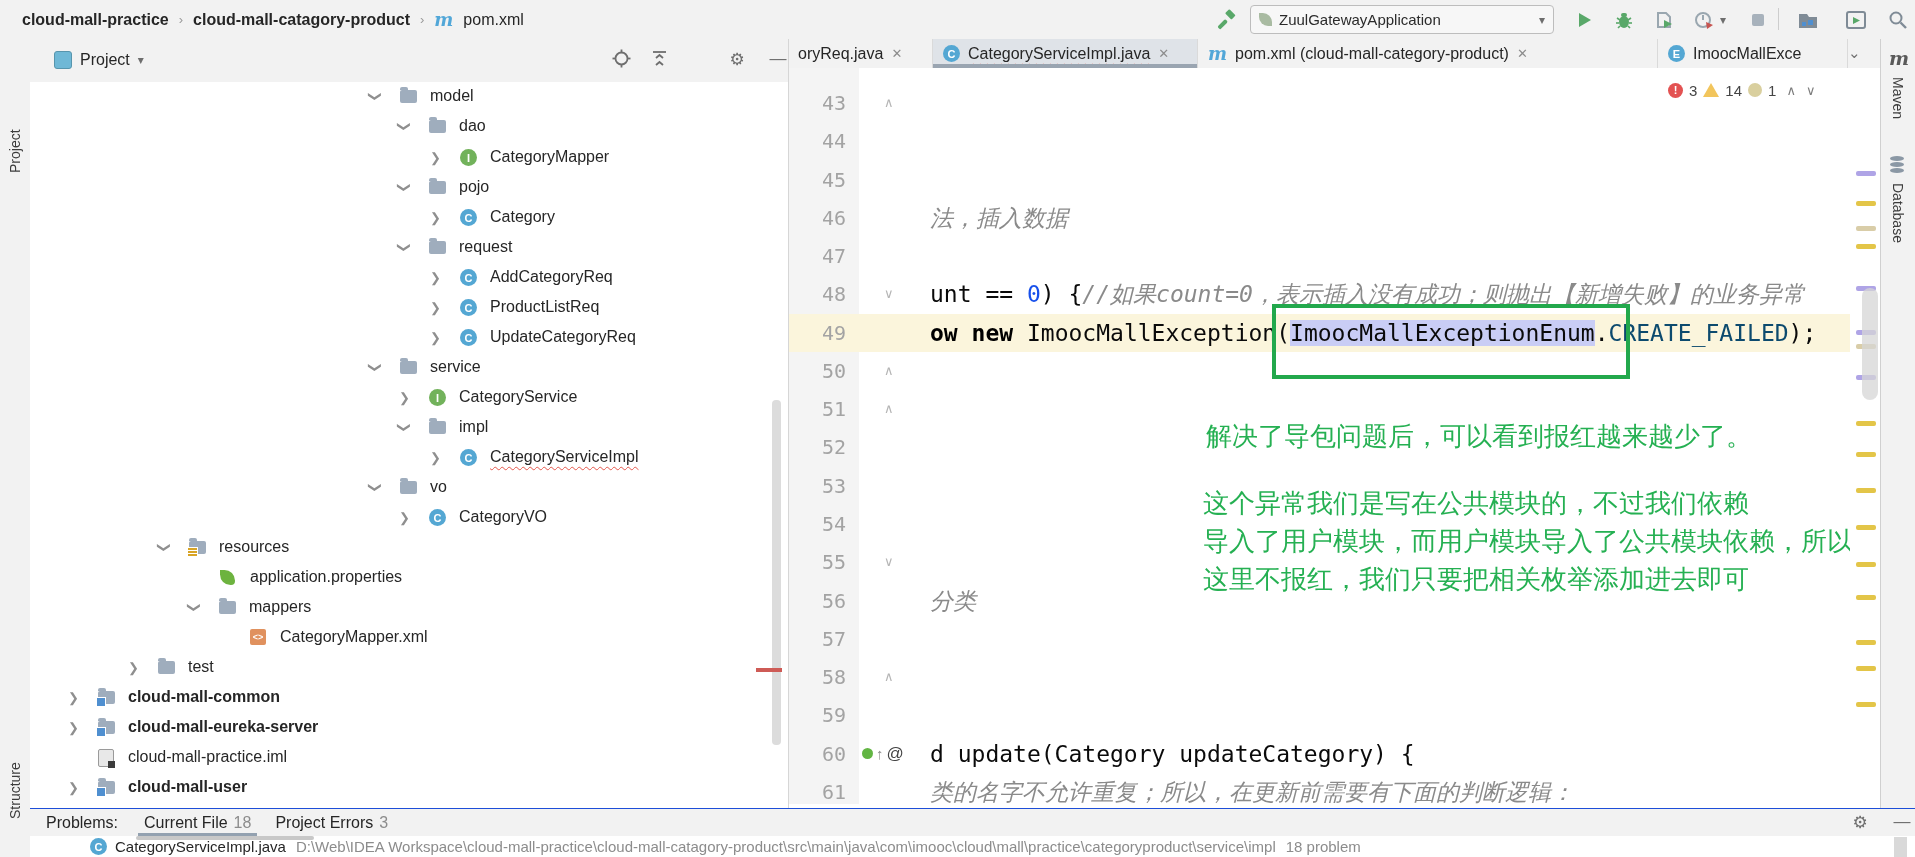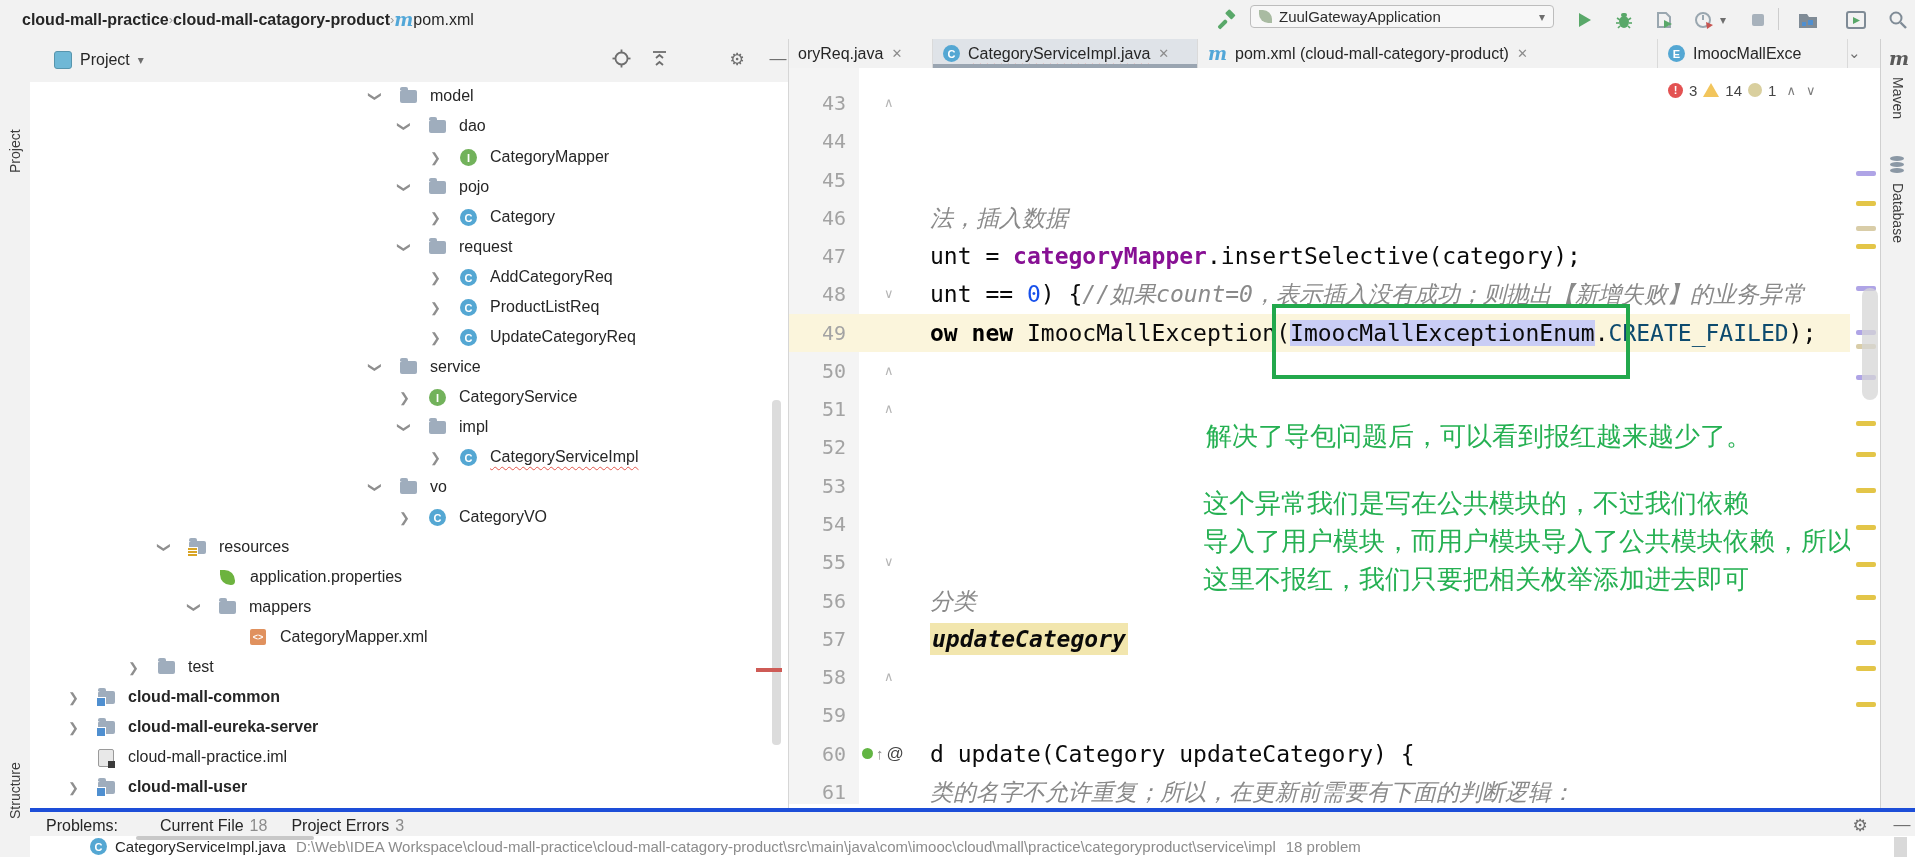--- a/index.html
+++ b/index.html
@@ -2,26 +2,26 @@
 <html><head>
 <meta charset="utf-8">
 <style>
   html,body{margin:0;padding:0;background:#ffffff;}
   #app{position:relative;width:1915px;height:857px;background:#fff;overflow:hidden;
        font-family:"Liberation Sans",sans-serif;color:#262626;}
   .abs{position:absolute;}
   
   #topbar{position:absolute;left:0;top:0;width:1915px;height:39px;background:#f2f2f2;
           border-bottom:1px solid #c9c9c9;display:flex;align-items:center;}
-  #breadcrumb{position:absolute;left:22px;top:0;height:39px;display:flex;align-items:center;font-size:16px;}
+  #breadcrumb{position:absolute;left:22px;top:0;height:39px;display:flex;align-items:center;gap:10px;font-size:16px;}
   .bc-bold{font-weight:bold;}
   .bc-sep{color:#9a9a9a;font-size:13px;}
   .mvn-glyph{color:#52a7d8;font-family:"DejaVu Serif",serif;font-style:italic;font-weight:bold;font-size:18px;}
   .tbicon{position:absolute;top:6px;width:27px;height:27px;display:flex;align-items:center;justify-content:center;}
-  #runbox{position:absolute;left:1250px;top:5px;width:304px;height:23px;background:#f7f7f7;border:1px solid #bdbdbd;
+  #runbox{position:absolute;left:1250px;top:5px;width:304px;height:29px;background:#f7f7f7;border:1px solid #bdbdbd;
           border-radius:4px;display:flex;align-items:center;padding:0 8px;box-sizing:border-box;gap:7px;}
   #runbox .name{font-size:15px;color:#2b2b2b;white-space:nowrap;overflow:hidden;}
   .leaf{width:13px;height:13px;background:#a9bba2;border-radius:0 70% 0 70%;}
   .chev{color:#6e6e6e;font-size:12px;}
   .vsep{position:absolute;top:8px;width:1px;height:22px;background:#cdcdcd;}
   
   #lstrip{position:absolute;left:0;top:39px;width:30px;height:818px;background:#f2f2f2;border-right:1px solid #d6d6d6;}
   .vlabel-l{writing-mode:vertical-rl;transform:rotate(180deg);font-size:14px;color:#3c3c3c;}
   .vlabel-r{writing-mode:vertical-rl;font-size:14px;color:#3c3c3c;}
   .mini-ic{width:13px;height:13px;background:#9aa7b7;border-radius:2px;}
@@ -94,22 +94,22 @@
   .insp-nav{color:#7c7c7c;font-size:13px;margin-left:4px;}
   #stripe{position:absolute;left:1850px;top:68px;width:30px;height:740px;background:#fff;}
   .smark{position:absolute;left:6px;width:20px;height:5px;border-radius:2px;}
   #sthumb{position:absolute;left:1862px;top:288px;width:16px;height:112px;background:#d5d5d5;border-radius:8px;opacity:.75;}
   #editor-rsep{position:absolute;left:1880px;top:39px;width:1px;height:769px;background:#d0d0d0;}
   #editor-lsep{position:absolute;left:788px;top:39px;width:1px;height:769px;background:#d6d6d6;}
   
   #rstrip{position:absolute;left:1881px;top:39px;width:34px;height:769px;background:#f2f2f2;}
   .dbdisc{width:14px;height:5px;background:#8b98a5;border-radius:50%;margin-top:1px;}
   
-  #probbar{position:absolute;left:30px;top:808px;width:1885px;height:28px;background:#f2f2f2;border-top:4px solid #1d4ed8;
-           display:flex;align-items:center;font-size:16px;gap:16px;}
+  #probbar{position:absolute;left:30px;top:808px;width:1885px;height:28px;background:#f2f2f2;border-top:1px solid #1d4ed8;
+           display:flex;align-items:center;font-size:16px;}
   .ptab{position:relative;height:28px;display:flex;align-items:center;gap:6px;padding:0 12px;}
   .ptab .cnt{color:#8c8c8c;}
   .ptab.sel:after{content:"";position:absolute;left:6px;right:6px;bottom:0;height:4px;background:#93a1b0;}
   #probrow{position:absolute;left:30px;top:836px;width:1885px;height:21px;background:#fff;display:flex;align-items:center;
            font-size:15px;white-space:nowrap;overflow:hidden;padding-left:60px;box-sizing:border-box;}
   #probrow .path{color:#8c8c8c;margin-left:10px;}
   #hthumb{position:absolute;left:136px;top:836px;width:178px;height:4px;background:#c8c8c8;border-radius:2px;}
   #vthumb2{position:absolute;left:1894px;top:837px;width:13px;height:20px;background:#d9d9d9;}
   svg{display:block;}
 </style>
@@ -401,21 +401,20 @@
         </div>
         <div class="crow" style="top: 92.54px;">
           <span class="lnum">45</span>
         </div>
         <div class="crow" style="top: 130.81px;">
           <span class="lnum">46</span>
           <span class="ctext"><span class="s-cm">法，插入数据</span></span>
         </div>
         <div class="crow" style="top: 169.08px;">
           <span class="lnum">47</span>
-          <span class="ctext"><span>unt = </span><span class="s-fld">categoryMapper</span><span>.insertSelective(category);</span></span>
         </div>
         <div class="crow" style="top: 207.35px;">
           <span class="lnum">48</span>
           <span class="fold">∨</span>
           <span class="ctext"><span>unt == </span><span class="s-num">0</span><span>) {</span><span class="s-cm">//如果count=0，表示插入没有成功；则抛出【新增失败】的业务异常</span></span>
         </div>
         <div class="crow hl" style="top: 245.62px;">
           <span class="lnum">49</span>
           <span class="ctext"><span class="s-kw">ow</span><span> </span><span class="s-kw">new</span><span> ImoocMallException(</span><span class="s-sel">ImoocMallExceptionEnum</span><span>.</span><span class="s-err">CREATE_FAILED</span><span>);</span></span>
         </div>
@@ -439,21 +438,20 @@
         <div class="crow" style="top: 475.24px;">
           <span class="lnum">55</span>
           <span class="fold">∨</span>
         </div>
         <div class="crow" style="top: 513.51px;">
           <span class="lnum">56</span>
           <span class="ctext"><span class="s-cm">分类</span></span>
         </div>
         <div class="crow" style="top: 551.78px; padding-left: 28px;">
           <span class="lnum">57</span>
-          <span class="ctext"><span class="s-tok">updateCategory</span></span>
         </div>
         <div class="crow" style="top: 590.05px;">
           <span class="lnum">58</span>
           <span class="fold">∧</span>
         </div>
         <div class="crow" style="top: 628.32px;">
           <span class="lnum">59</span>
         </div>
         <div class="crow" style="top: 666.59px;">
           <span class="lnum">60</span>

